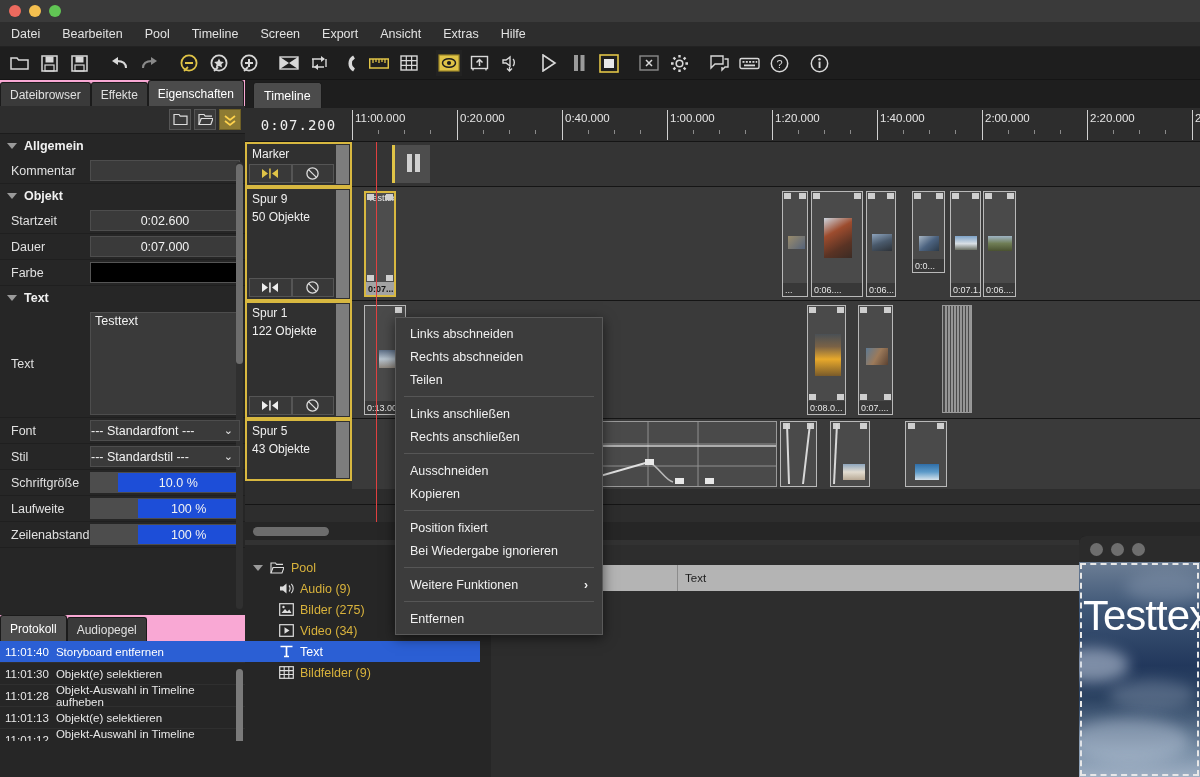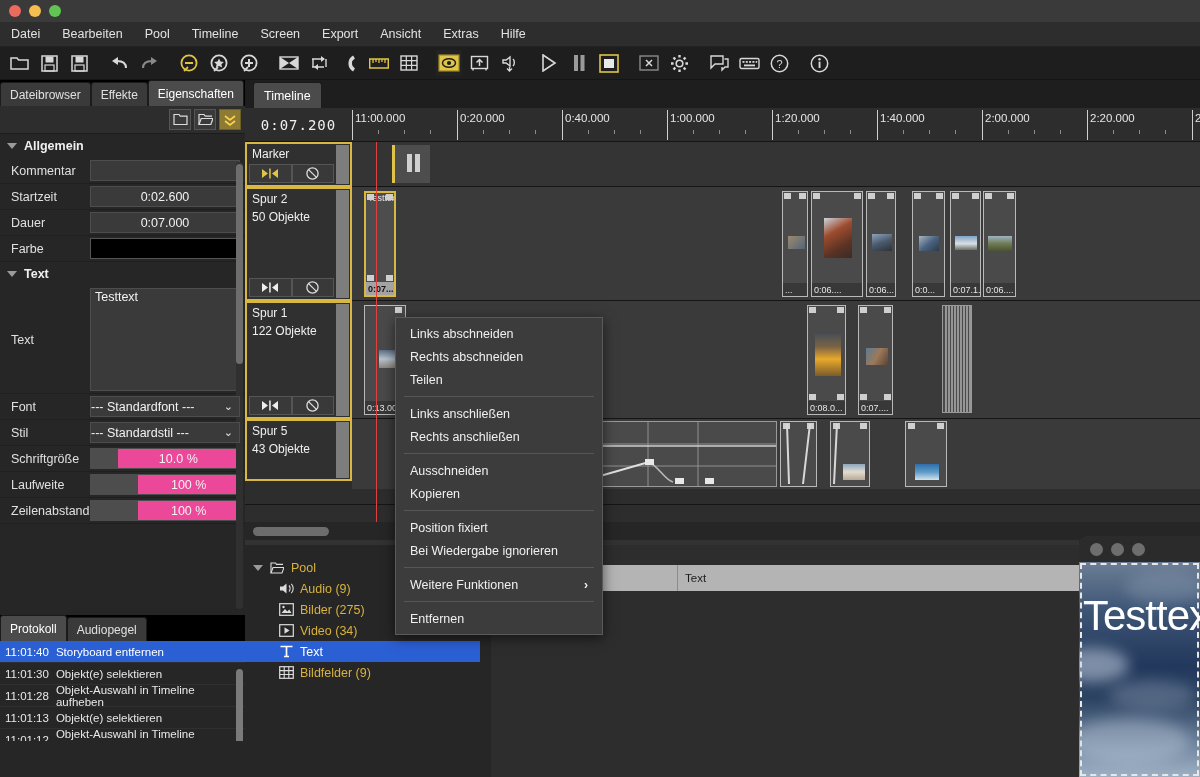--- a/index.html
+++ b/index.html
@@ -54,21 +54,21 @@
   }
   .tb-btn svg { display: block; }
   .tb-sep { width: 10px; }
   .tb-btn.active { background: #222; }
 
   
   .leftpanel {
     position: absolute; top: 80px; left: 0; width: 245px; height: 535px;
     background: #262626;
   }
-  .tabrow { display: flex; height: 26px; background: #000000; align-items: flex-end; }
+  .tabrow { display: flex; height: 26px; background: #f9a8d4; align-items: flex-end; }
   .tab {
     height: 24px; padding: 0 9px; display: flex; align-items: center;
     background: #3a3a3a; color: #e0e0e0; font-size: 12px;
     border: 1px solid #1b1b1b; border-bottom: none;
     border-top-left-radius: 3px; border-top-right-radius: 3px;
   }
   .tab.sel { background: #4b4b4b; color: #fff; height: 26px; }
 
   .toolrow {
     height: 28px; background: #2d2d2d; display: flex; align-items: center;
@@ -94,21 +94,21 @@
     flex: 1; margin: 2px 5px 2px 0; background: #3a3a3a; border: 1px solid #4d4d4d;
     display: flex; align-items: center; justify-content: center; font-size: 12.5px; color: #f2f2f2;
   }
   .pfield.left { justify-content: flex-start; padding-left: 5px; }
   .pfield.black { background: #000; border-color: #555; }
   .prow.tall { height: 108px; }
   .prow.tall .plabel { align-items: center; }
   .prow.tall .pfield { align-items: flex-start; justify-content: flex-start; padding: 1px 4px; }
   .chev { margin-left: auto; padding-right: 6px; color: #e8e8e8; font-size: 11px; }
   .pfield.combo { justify-content: center; position: relative; }
-  .slider-wrap { flex: 1; margin: 2px 5px 2px 0; display: flex; background: #ec4899; border: 1px solid #4d4d4d; }
+  .slider-wrap { flex: 1; margin: 2px 5px 2px 0; display: flex; background: #1d4ed8; border: 1px solid #4d4d4d; }
   .slider-fill { background: #4d4d4d; }
   .slider-val { flex: 1; display: flex; align-items: center; justify-content: center; font-size: 12.5px; color: #f2f2f2; }
   .vscroll {
     position: absolute; right: 2px; top: 30px; width: 7px; height: 200px;
     background: #6d6d6d; border-radius: 4px;
   }
   .vscroll-track { position: absolute; right: 2px; top: 28px; width: 7px; bottom: 6px; background: #303030; border-radius: 4px;}
 
   
   .protopanel {
@@ -447,20 +447,24 @@
 
       <div class="grp">
         <span class="tri"></span>
         <span>Allgemein</span>
       </div>
       <div class="prow">
         <div class="plabel">Kommentar</div>
         <div class="pfield left"></div>
       </div>
 
+      <div class="grp">
+        <span class="tri"></span>
+        <span>Objekt</span>
+      </div>
       <div class="prow">
         <div class="plabel">Startzeit</div>
         <div class="pfield">0:02.600</div>
       </div>
       <div class="prow">
         <div class="plabel">Dauer</div>
         <div class="pfield">0:07.000</div>
       </div>
       <div class="prow">
         <div class="plabel">Farbe</div>
@@ -630,21 +634,21 @@
                 <rect x="1" y="0" width="5" height="18" fill="#d0d0d0"></rect>
                 <rect x="9" y="0" width="5" height="18" fill="#d0d0d0"></rect>
               </svg>
           </div>
         </div>
       </div>
 
       <div class="track" style="height:114px">
         <div class="thead" style="height:114px">
           <div class="thead-inner">
-            <div class="tname">Spur 2</div>
+            <div class="tname">Spur 9</div>
             <div class="tcount">50 Objekte</div>
           </div>
           <div class="tbtns">
             <div class="tbtn">
               <svg width="18" height="11" viewBox="0 0 18 11">
                   <path d="M1 1l6 4.5L1 10zM17 1l-6 4.5L17 10z" fill="#eee"></path>
                   <rect x="8.2" y="0.5" width="1.5" height="10" fill="#eee"></rect>
                 </svg>
             </div>
             <div class="tbtn">
@@ -677,21 +681,21 @@
               <div class="handle" style="right:1px;top:1px"></div>
             <div class="thumb" style="left:12px;top:26px;width:28px;height:40px;background:linear-gradient(150deg,#cdd6e0 0%,#9d4c2e 35%,#5a3324 70%,#3b2b24 100%)"></div>
             <div class="clip-label">0:06....</div>
           </div>
           <div class="clip" style="left:514px;top:4px;width:30px;height:106px">
             <div class="handle" style="left:1px;top:1px"></div>
               <div class="handle" style="right:1px;top:1px"></div>
             <div class="thumb" style="left:5px;top:42px;width:20px;height:17px;background:linear-gradient(160deg,#8ea4bd,#4a5a6c,#2d3238)"></div>
             <div class="clip-label">0:06...</div>
           </div>
-          <div class="clip" style="left:560px;top:4px;width:33px;height:106px">
+          <div class="clip" style="left:560px;top:4px;width:33px;height:82px">
             <div class="handle" style="left:1px;top:1px"></div>
               <div class="handle" style="right:1px;top:1px"></div>
             <div class="thumb" style="left:6px;top:44px;width:20px;height:15px;background:linear-gradient(140deg,#a8b6c4,#4c6380,#2c3b4a)"></div>
             <div class="clip-label">0:0...</div>
           </div>
           <div class="clip" style="left:598px;top:4px;width:31px;height:106px">
             <div class="handle" style="left:1px;top:1px"></div>
               <div class="handle" style="right:1px;top:1px"></div>
             <div class="thumb" style="left:4px;top:44px;width:22px;height:14px;background:linear-gradient(180deg,#7ea3c8 0%,#d9dfe4 55%,#6a6f63 100%)"></div>
             <div class="clip-label">0:07.1...</div>

